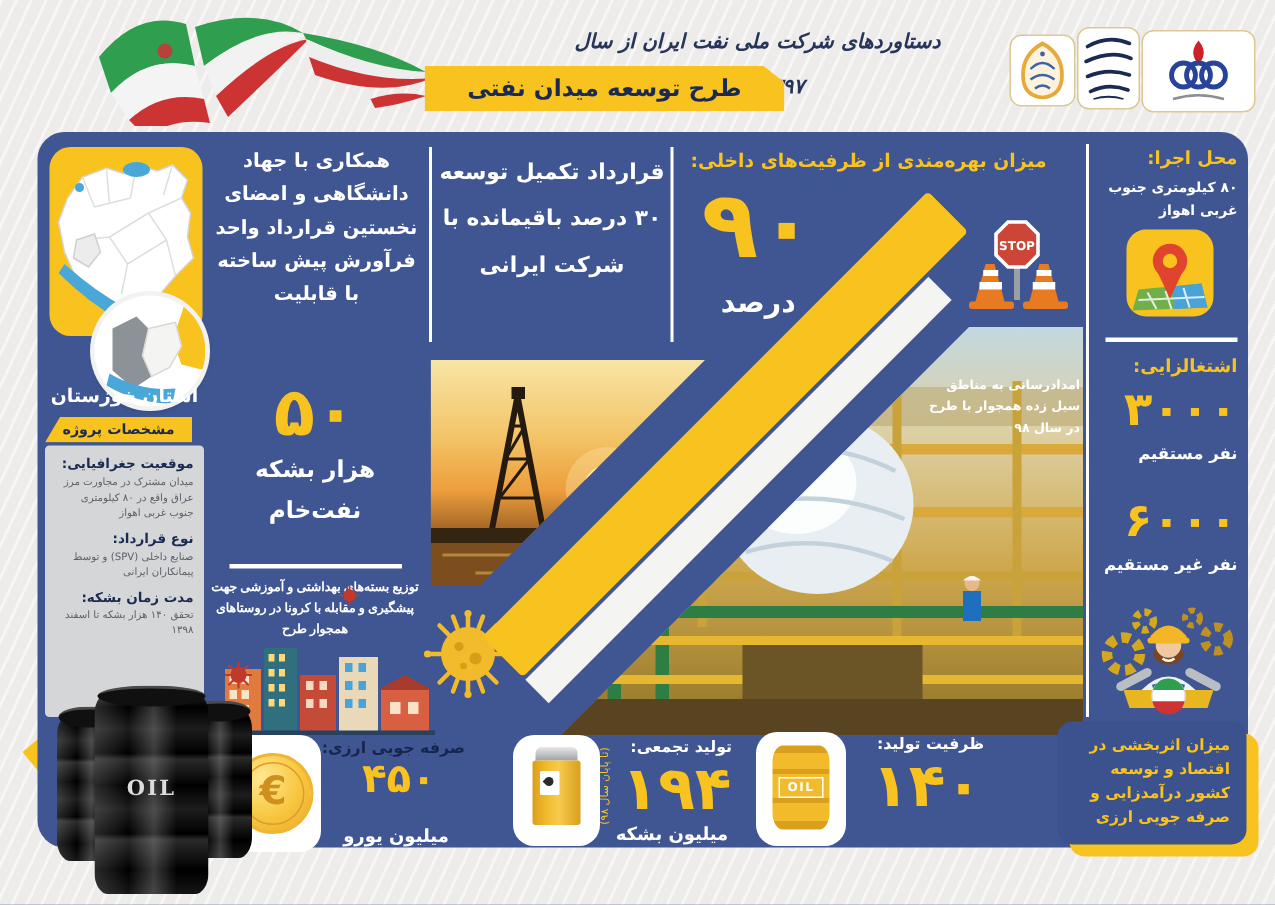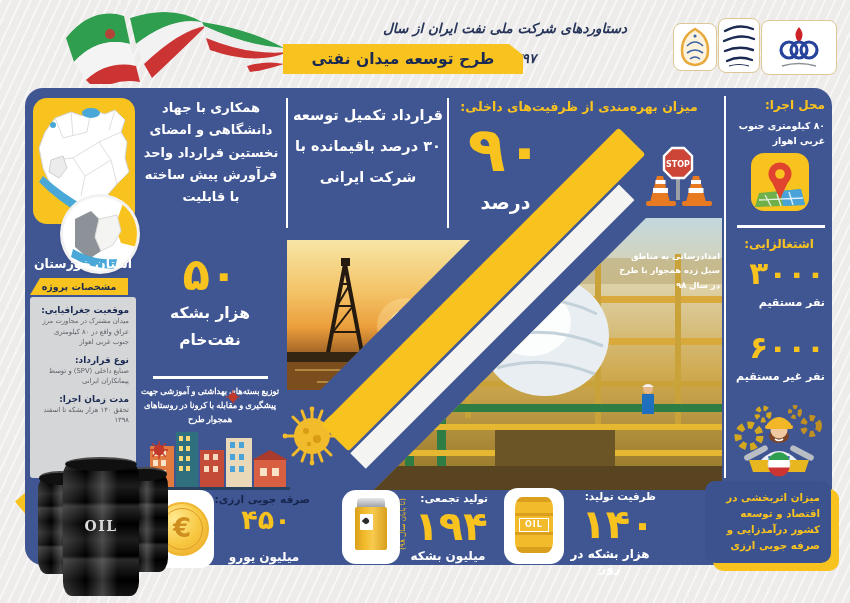--- a/index.html
+++ b/index.html
@@ -79,21 +79,21 @@
   #stop-icon{left:643px;top:142px;width:70px;height:68px;}
   #social-label{left:625px;top:213px;width:95px;font-size:11.5px;line-height:1.5;}
   #social-text{left:612px;top:249px;width:108px;font-size:8.4px;line-height:1.7;}
 
   
   #rs-sep{left:724px;top:96px;height:382px;}
   #rs-loc-label{left:733px;top:98px;width:92px;font-size:12px;}
   #rs-loc-value{left:733px;top:118px;width:92px;font-size:9.3px;line-height:1.65;}
   #pin-icon{left:751px;top:153px;width:58px;height:58px;background:#f9c31f;border-radius:13px;}
   #rs-divider{left:737px;top:225px;width:88px;height:2.5px;background:#fff;}
-  #rs-jobs-label{left:733px;top:237px;width:92px;font-size:12px;text-align:center;}
+  #rs-jobs-label{left:733px;top:237px;width:92px;font-size:12px;}
   #rs-direct-num{left:733px;top:258px;width:92px;font-size:31px;line-height:1;}
   #rs-direct-unit{left:733px;top:296px;width:92px;font-size:11px;}
   #rs-indirect-num{left:733px;top:332px;width:92px;font-size:31px;line-height:1;}
   #rs-indirect-unit{left:733px;top:370px;width:92px;font-size:11px;}
   #worker-icon{left:733px;top:398px;width:92px;height:80px;}
 
   
   .bubble{background:#fff;border-radius:14px;}
   #euro-bubble{left:150px;top:490px;width:64px;height:78px;}
   #euro-coin{left:5px;top:12px;width:54px;height:54px;border-radius:50%;
@@ -217,21 +217,21 @@
       <path d="M10 52 Q 30 64 54 62 L 52 72 Q 28 72 8 60 Z" fill="#4aa8d8"></path>
     </svg>
   </div>
   <div class="a ctr b wh" id="province-name">استان خوزستان</div>
   <div class="a ctr b nv" id="specs-banner">مشخصات پروژه</div>
   <div class="a rtl rt" id="specs-panel">
     <div class="spec-label">موقعیت جغرافیایی:</div>
     <div class="spec-value">میدان مشترک در مجاورت مرز عراق واقع در ۸۰ کیلومتری جنوب غربی اهواز</div>
     <div class="spec-label">نوع قرارداد:</div>
     <div class="spec-value">صنایع داخلی (SPV) و توسط پیمانکاران ایرانی</div>
-    <div class="spec-label">مدت زمان اجرا:</div>
+    <div class="spec-label">مدت زمان بشکه:</div>
     <div class="spec-value">تحقق ۱۴۰ هزار بشکه تا اسفند ۱۳۹۸</div>
   </div>
 
   <div class="a rtl ctr b wh" id="jihad-text">همکاری با جهاد دانشگاهی و امضای نخستین قرارداد واحد فرآورش پیش ساخته با قابلیت</div>
   <div class="a ctr b yl" id="jihad-number">۵۰</div>
   <div class="a rtl ctr b wh" id="jihad-unit2">نفت‌خام</div>
   <div class="a rtl ctr b wh" id="jihad-unit1">هزار بشکه</div>
   <div class="a" id="mid-divider"></div>
   <div class="a rtl ctr b wh" id="corona-text">توزیع بسته‌های بهداشتی و آموزشی جهت پیشگیری و مقابله با کرونا در روستاهای همجوار طرح</div>
 
@@ -444,21 +444,20 @@
   <div class="a ctr b yl" id="cum-number">۱۹۴</div>
   <div class="a rtl ctr b wh" id="cum-unit">میلیون بشکه</div>
 
   <div class="a bubble" id="barrelicon-bubble">
     <div class="a" id="yellow-barrel">
       <div id="yellow-barrel-label">OIL</div>
     </div>
   </div>
   <div class="a rtl rt b wh" id="cap-label">ظرفیت تولید:</div>
   <div class="a ctr b yl" id="cap-number">۱۴۰</div>
-  <div class="a rtl ctr b wh" id="cap-unit">هزار بشکه در روز</div>
 
   <div class="a" id="effect-shadow"></div>
   <div class="a rtl rt b yl" id="effect-box">میزان اثربخشی در اقتصاد و توسعه کشور درآمدزایی و صرفه جویی ارزی</div>
 
   <div class="a" id="barrels">
     <div class="barrel" id="barrel-back-l"></div>
     <div class="barrel" id="barrel-back-r"></div>
     <div class="barrel" id="barrel-front">
       <div id="barrel-oil">OIL</div>
     </div>

